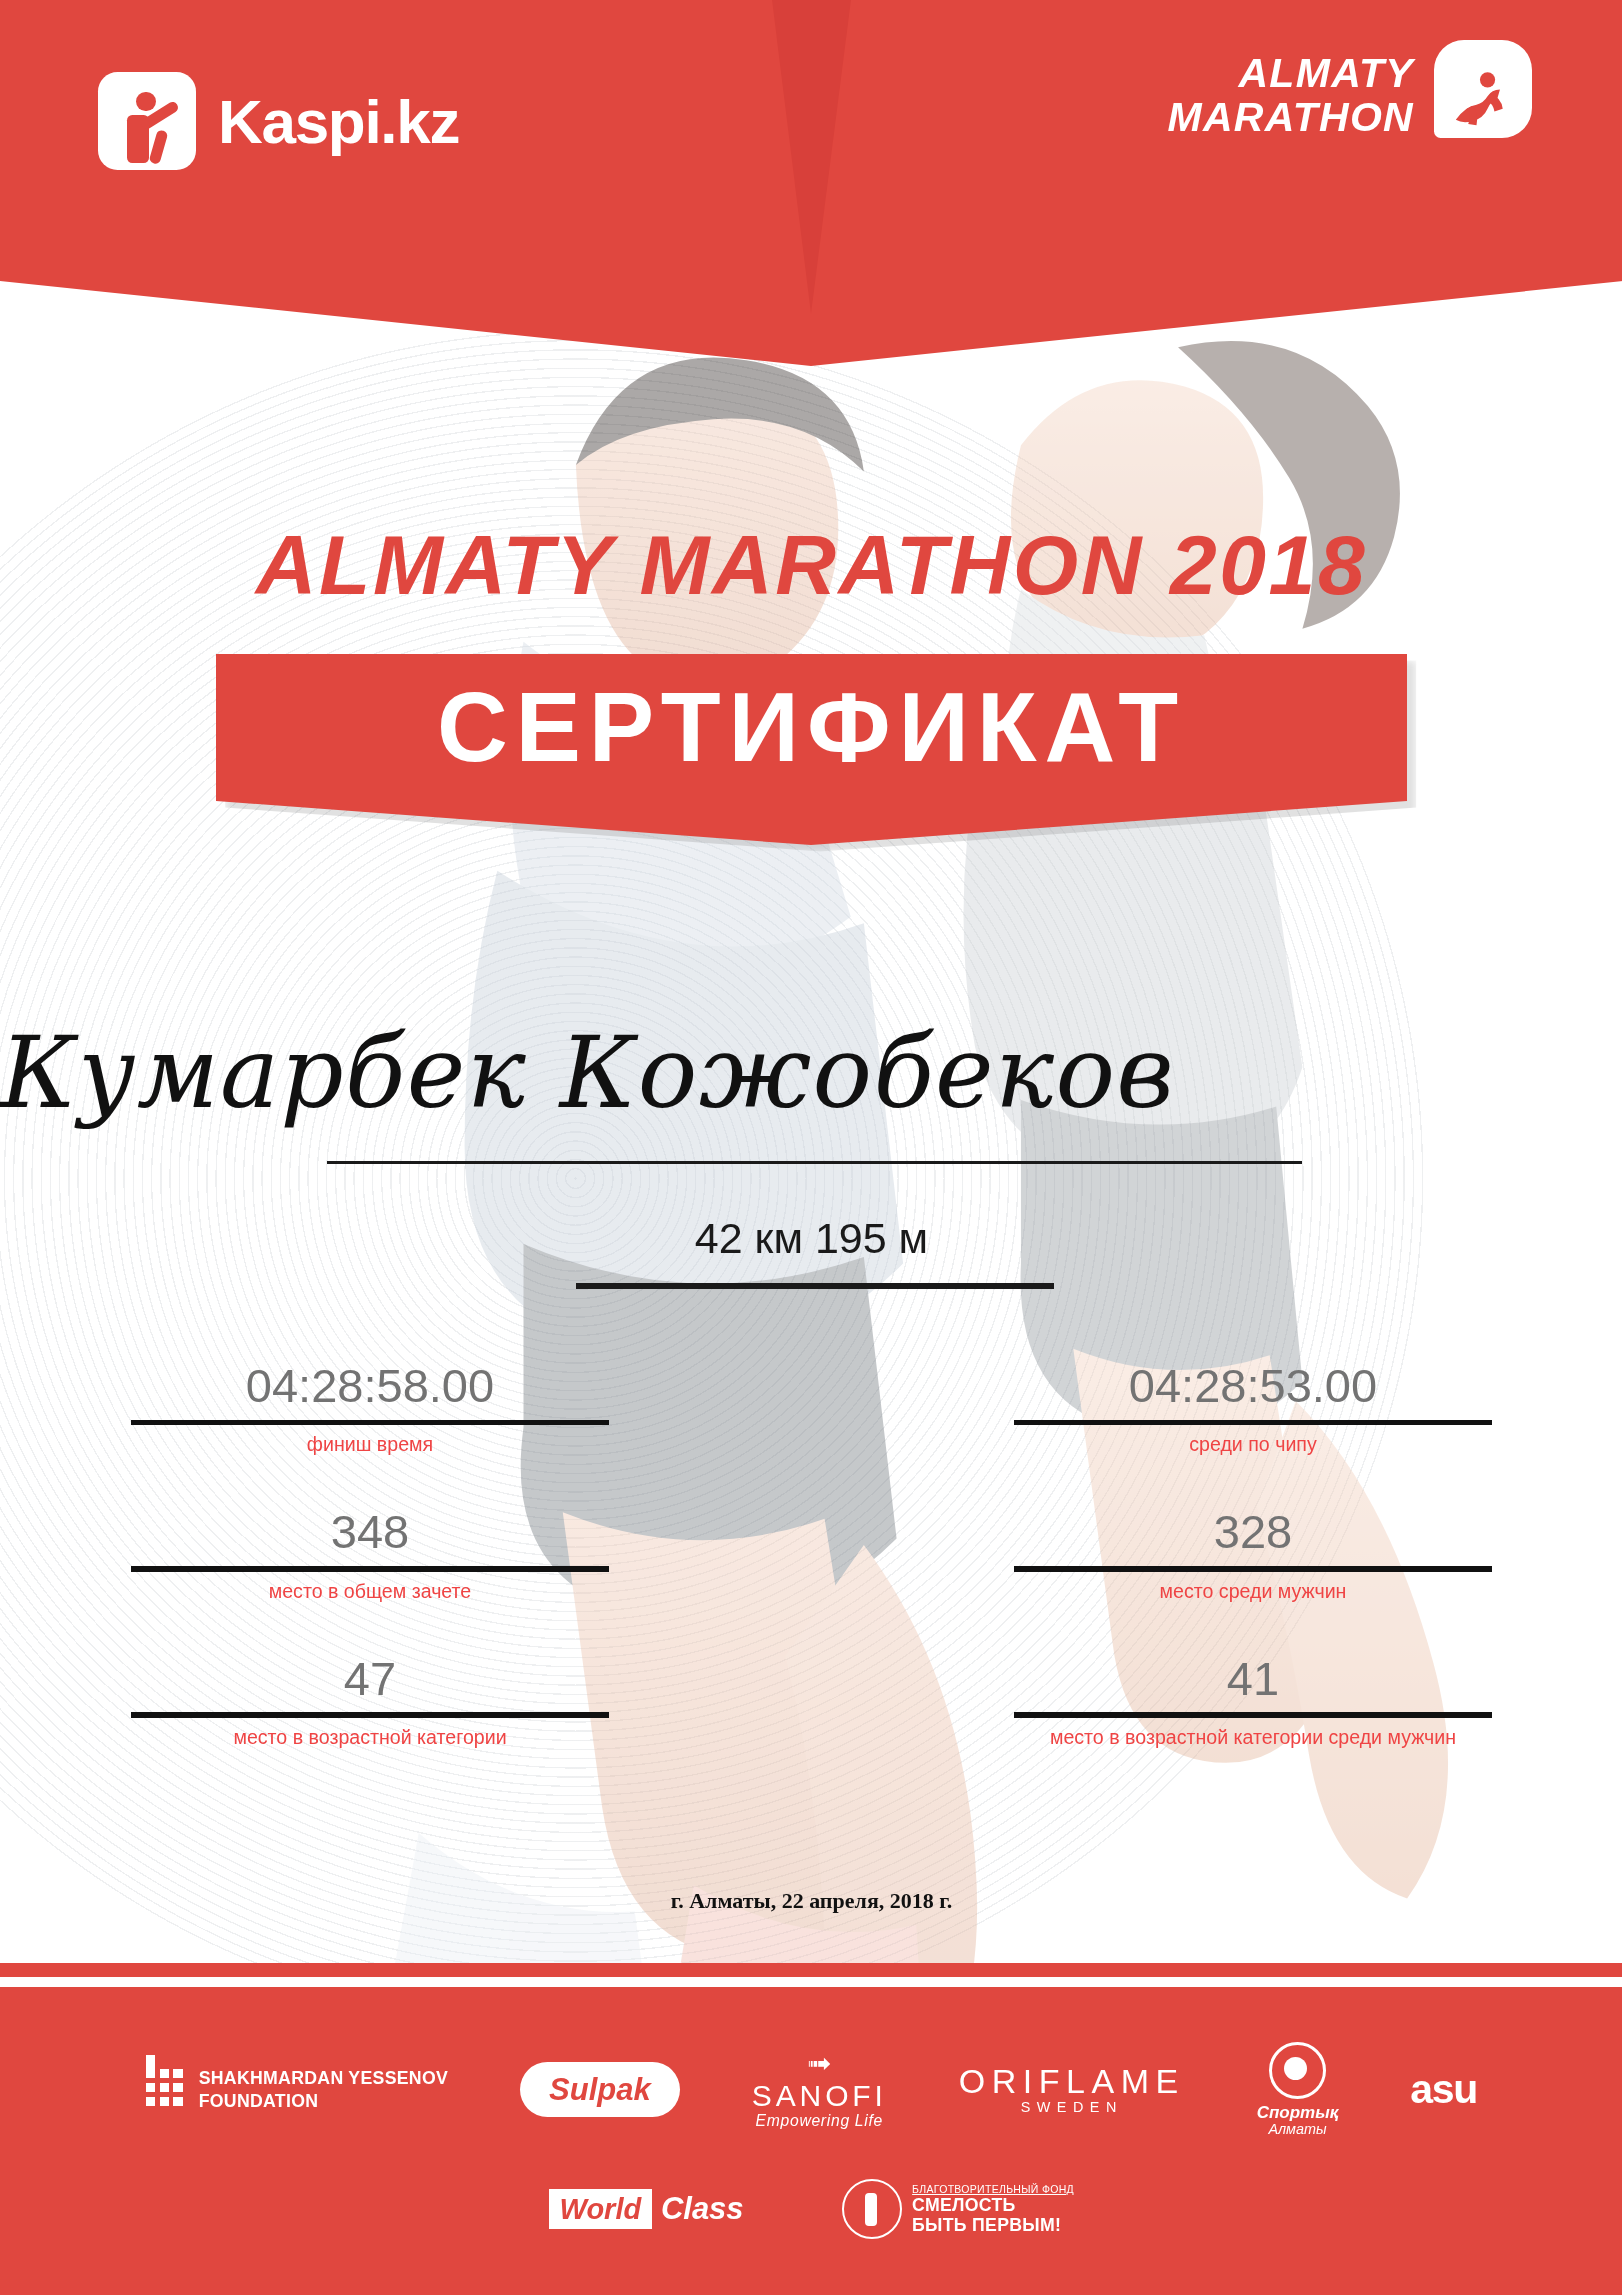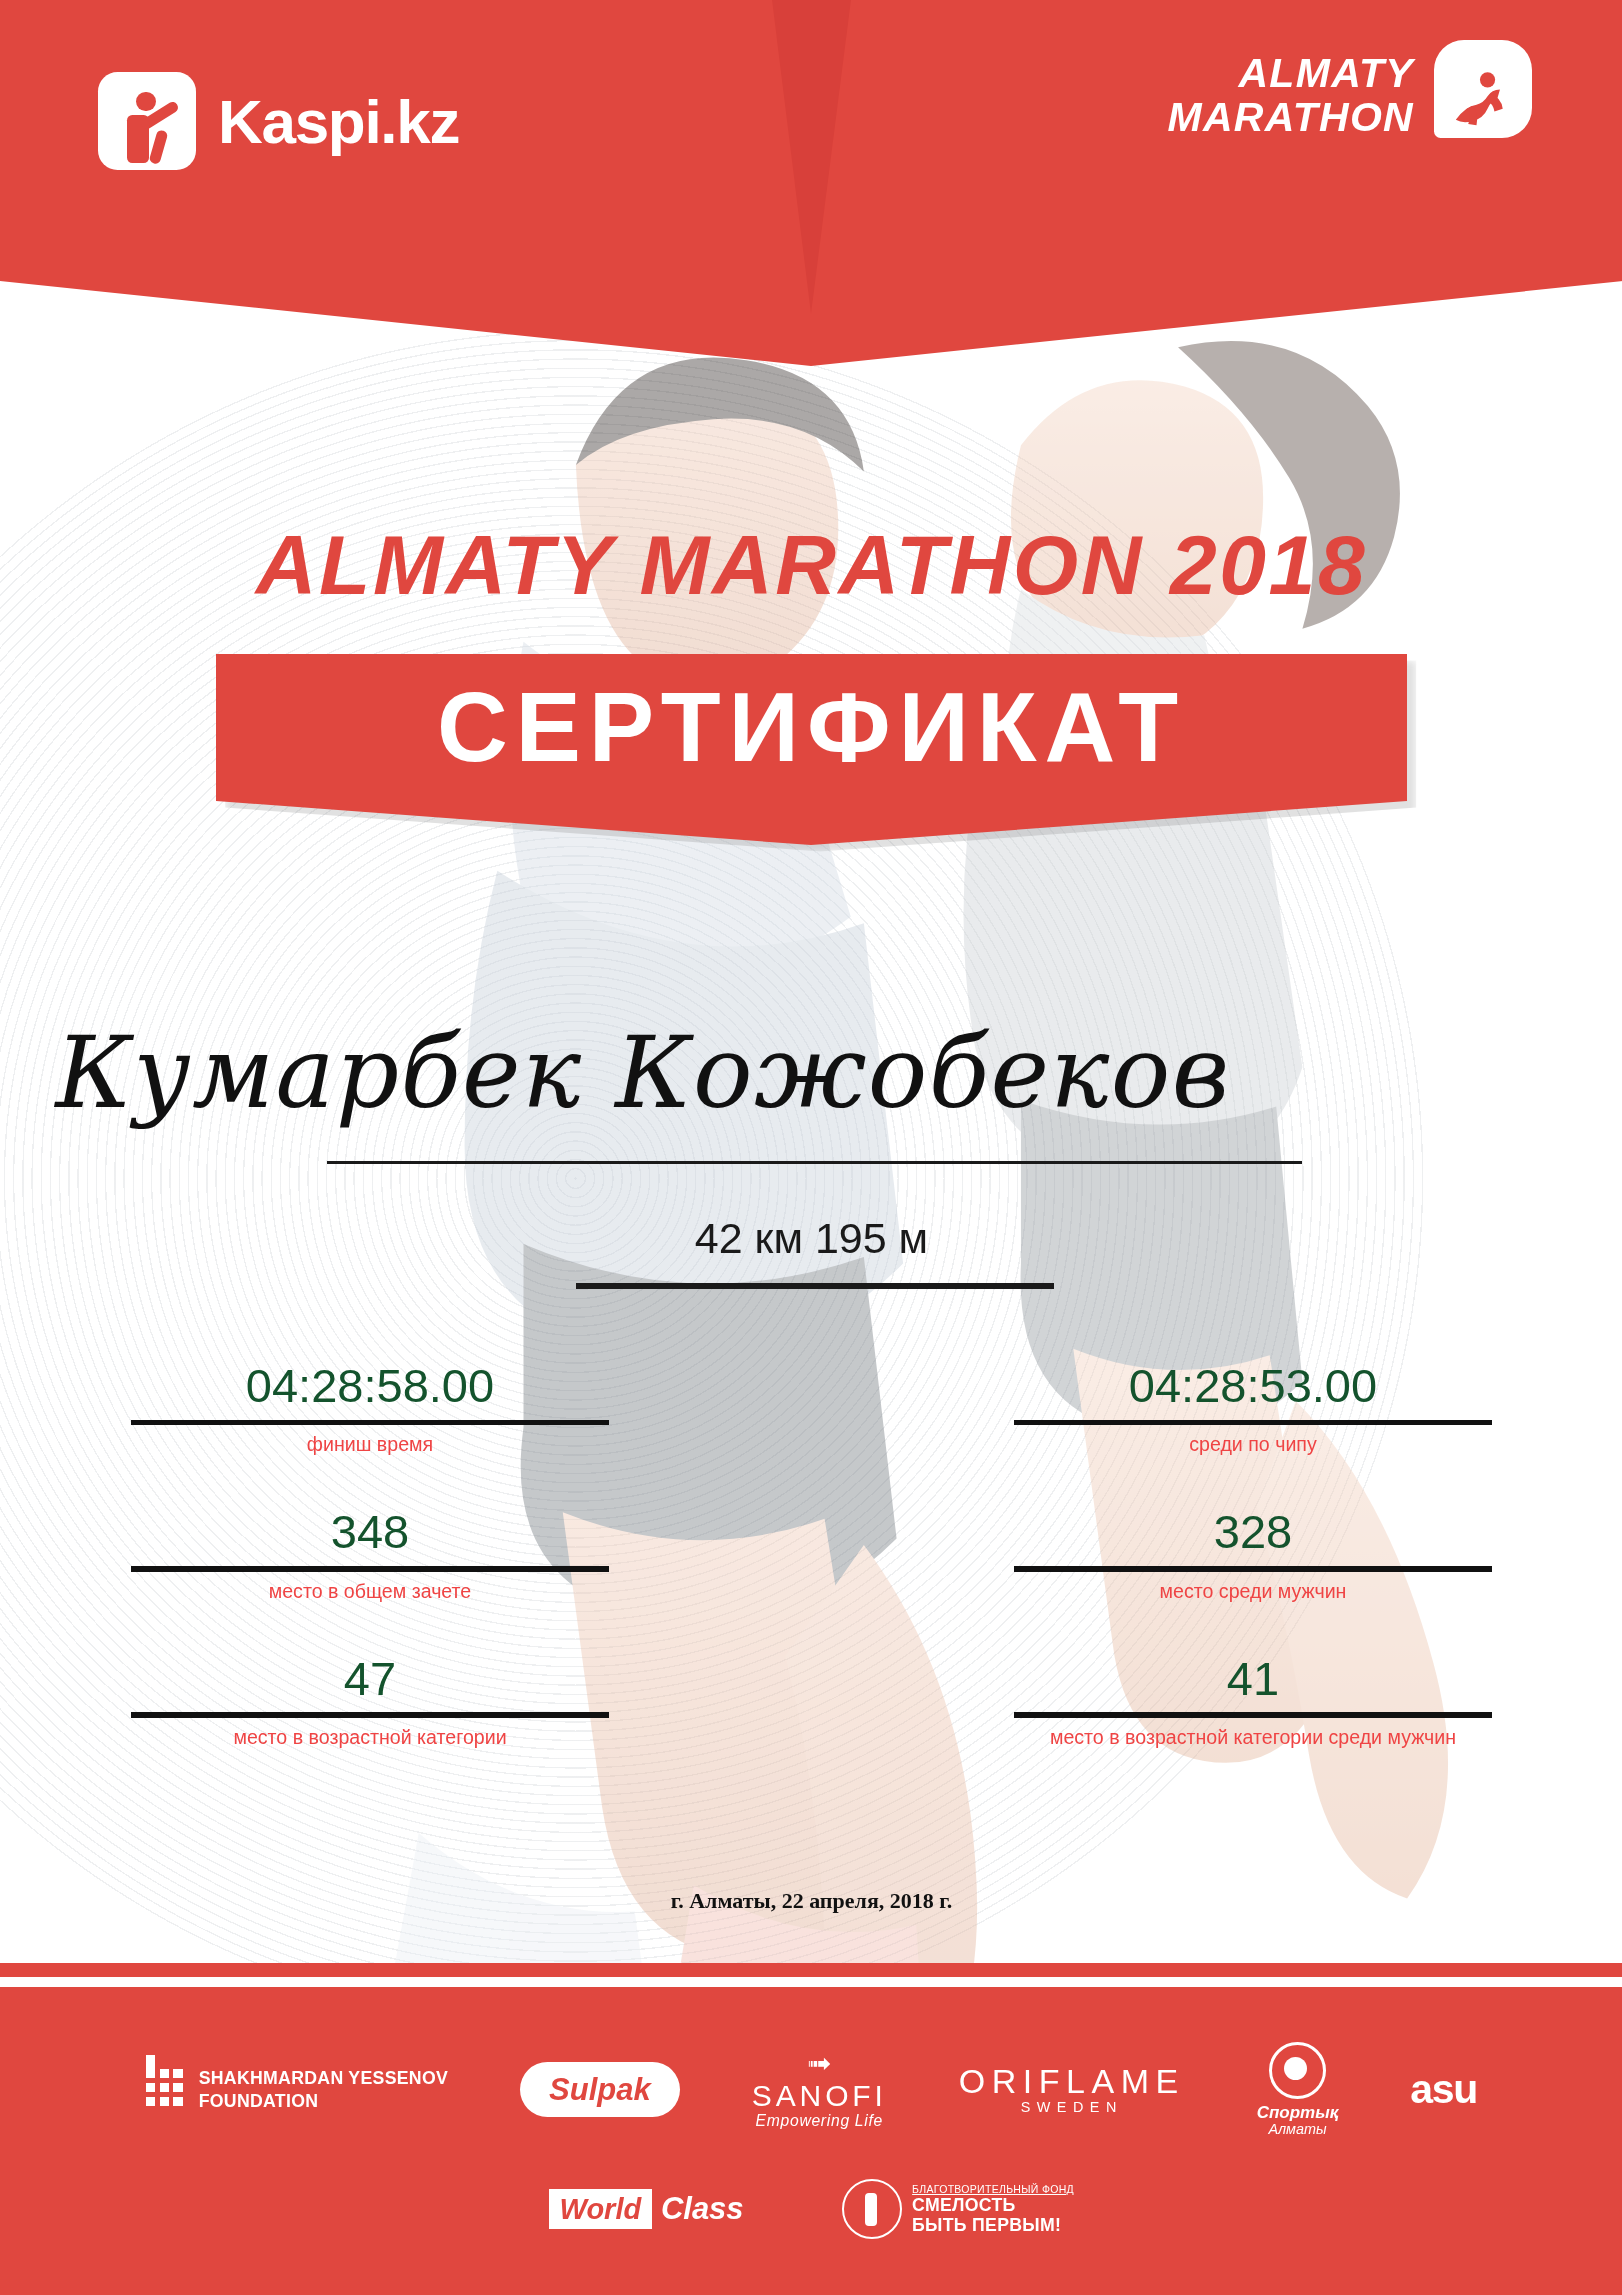--- a/index.html
+++ b/index.html
@@ -222,21 +222,21 @@
     padding-top: 23.6px;
     font-family: "Liberation Sans", sans-serif;
   }
 
   
   .name-line {
     position: absolute;
     top: 1021px;
     left: 0;
     width: 1286px;
-    text-align: center;
+    text-align: left;
     z-index: 22;
   }
   .name-line .name {
     display: inline-block;
     font-family: "DejaVu Serif", serif;
     font-style: italic;
     font-size: 99px;
     color: #111111;
     letter-spacing: 1.3px;
     line-height: 1.05;
@@ -286,21 +286,21 @@
     justify-content: space-between;
     padding: 0 131px;
     margin-bottom: 51px;
   }
   .stat-cell {
     width: 478px;
     text-align: center;
   }
   .stat-value {
     font-size: 47px;
-    color: #14532d;
+    color: #737373;
     line-height: 1.05;
     font-family: "Liberation Sans", sans-serif;
   }
   .stat-rule {
     width: 478px;
     height: 5.9px;
     background: #111111;
     margin: 9.2px 0 7.9px 0;
   }
   .stat-label {

